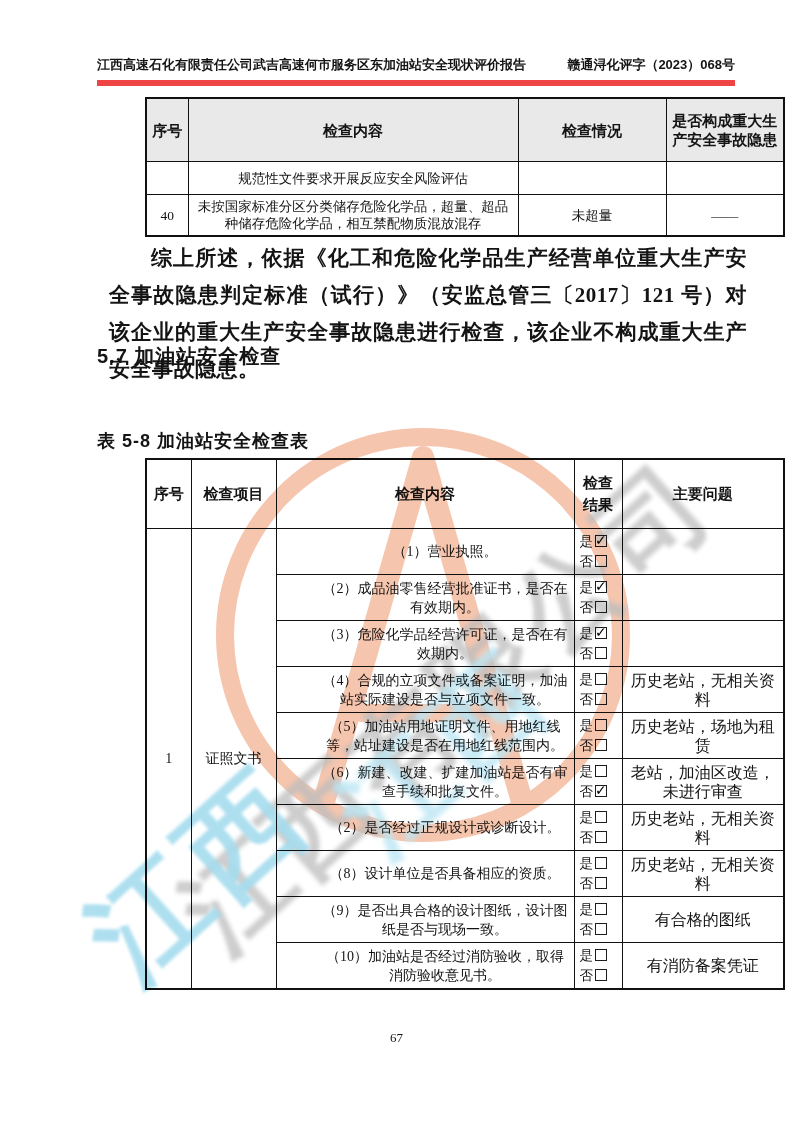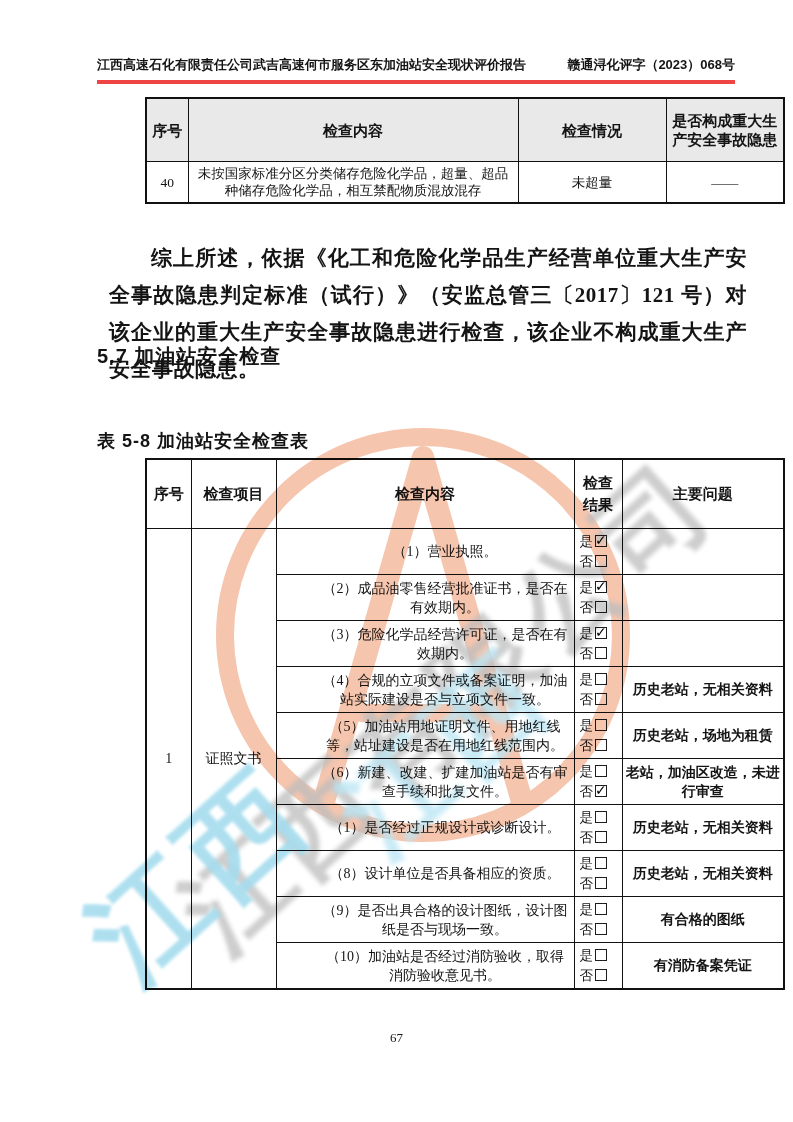--- a/index.html
+++ b/index.html
@@ -6,41 +6,41 @@
   .page{
     position:relative; width:793px; height:1122px; background:#ffffff;
     font-family:"Liberation Serif","DejaVu Serif",serif; color:#141414; overflow:hidden;
   }
   
   .hdr{
     position:absolute; left:97px; top:56px; width:638px;
     display:flex; justify-content:space-between; align-items:flex-end;
     font-family:"Liberation Sans","DejaVu Sans",sans-serif;
     font-size:13px; font-weight:bold; padding-bottom:6px;
-    border-bottom:4px solid #ef4444;
+    border-bottom:6px solid #ef4444;
   }
   
   table{border-collapse:collapse; table-layout:fixed;}
   .doc-table{position:absolute; left:97px; width:638px; border:2px solid #111;margin-left:48px;}
   .doc-table th,.doc-table td{border:1px solid #111; padding:1px 3px; overflow:hidden;}
   .doc-table th{
     font-family:"Liberation Sans","DejaVu Sans",sans-serif;
     font-weight:bold; font-size:15px; text-align:center; vertical-align:middle;
   }
   #table1{top:97px;}
   #table1 th{background:#e9e9e9; height:60px; line-height:19px;}
   #table1 td{font-size:13.5px; text-align:center; vertical-align:middle; line-height:17px;}
   #table1 tr.row-cont td{height:30px;}
   #table1 tr.row-main td{height:38px;}
   #table2{top:458px;}
   #table2 th{height:66px; line-height:22px;}
   #table2 td{font-size:14px; text-align:center; vertical-align:middle; line-height:19px;}
   #table2 td.c-content{height:43px;padding-left:43px;}
   #table2 td.c-check{text-align:left; padding-left:5px; font-size:13.5px; line-height:20px;}
-  #table2 td.c-problem{font-size:14px;font-weight:bold;}
+  #table2 td.c-problem{font-size:16px;}
   
   .cb{
     display:inline-block; width:10px; height:10px; border:1.5px solid #1d1d1d;
     vertical-align:-1px; margin-left:2px; position:relative;
   }
   .cb.checked::after{
     content:"\2713"; position:absolute; left:-1px; top:-6px;
     font-size:14px; font-weight:bold; color:#000;
     font-family:"DejaVu Sans",sans-serif;
   }
@@ -107,20 +107,26 @@
       </colgroup>
     <thead>
       <tr>
         <th>序号</th>
         <th>检查内容</th>
         <th>检查情况</th>
         <th>是否构成重大生产安全事故隐患</th>
       </tr>
     </thead>
     <tbody id="t1body">
+        <tr class="row-cont">
+          <td></td>
+          <td>规范性文件要求开展反应安全风险评估</td>
+          <td></td>
+          <td></td>
+        </tr>
         <tr class="row-main">
           <td>40</td>
           <td>未按国家标准分区分类储存危险化学品，超量、超品种储存危险化学品，相互禁配物质混放混存</td>
           <td>未超量</td>
           <td>——</td>
         </tr>
       </tbody>
   </table>
 
   <div class="para-summary">综上所述，依据《化工和危险化学品生产经营单位重大生产安全事故隐患判定标准（试行）》（安监总管三〔2017〕121 号）对该企业的重大生产安全事故隐患进行检查，该企业不构成重大生产安全事故隐患。</div>
@@ -192,21 +198,21 @@
         </tr>
         <tr>
           <td class="c-content">（6）新建、改建、扩建加油站是否有审查手续和批复文件。</td>
           <td class="c-check">
             <div>是<span class="cb"></span></div>
             <div>否<span class="cb checked"></span></div>
           </td>
           <td class="c-problem">老站，加油区改造，未进行审查</td>
         </tr>
         <tr>
-          <td class="c-content">（1）是否经过正规设计或诊断设计。</td>
+          <td class="c-content">（2）是否经过正规设计或诊断设计。</td>
           <td class="c-check">
             <div>是<span class="cb"></span></div>
             <div>否<span class="cb"></span></div>
           </td>
           <td class="c-problem">历史老站，无相关资料</td>
         </tr>
         <tr>
           <td class="c-content">（8）设计单位是否具备相应的资质。</td>
           <td class="c-check">
             <div>是<span class="cb"></span></div>

